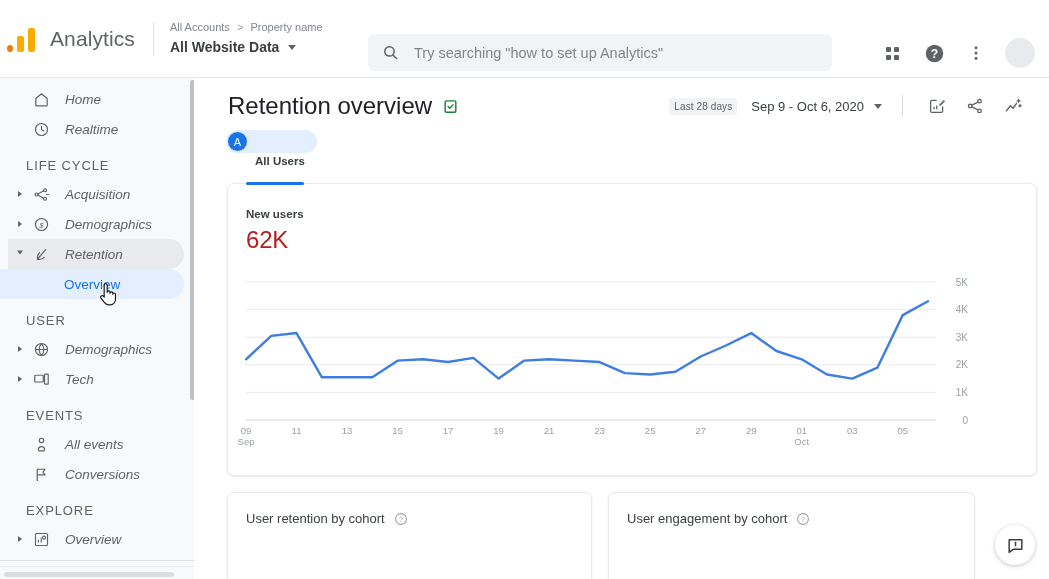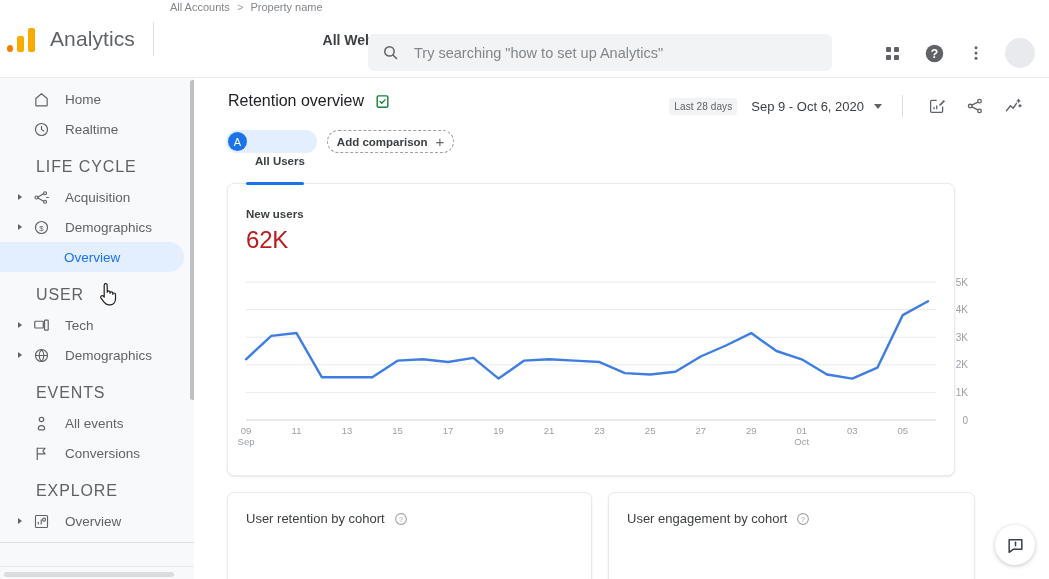--- a/index.html
+++ b/index.html
@@ -25,21 +25,21 @@
   .ga-logo .bar { position: absolute; bottom: 0; border-radius: 2px; }
   .ga-logo .b1 { left: 1px;  width: 6px;  height: 7px;  background: #f57c00; border-radius: 50%; bottom:0; }
   .ga-logo .b2 { left: 11px; width: 7px;  height: 16px; background: #f9ab00; }
   .ga-logo .b3 { left: 22px; width: 7px;  height: 24px; background: #f9ab00; }
   .brand-name {
     font-size: 21px; color: #5f6368; font-weight: 400; letter-spacing: .1px;
     white-space: nowrap;
   }
   .brand-sep { width: 1px; height: 34px; background: #e0e0e0; margin: 0 16px 0 18px; }
 
-  .acct { display: flex; flex-direction: row; justify-content: center; height: 100%; }
+  .acct { display: flex; flex-direction: column; justify-content: center; height: 100%; }
   .acct-crumbs { font-size: 11px; color: #80868b; line-height: 15px; white-space: nowrap; }
   .acct-crumbs .sep { margin: 0 4px; color: #9aa0a6; }
   .acct-prop { display: flex; align-items: center; font-size: 14px; color: #3c4043; font-weight: 700; line-height: 20px; margin-top: 2px; white-space: nowrap; }
   .caret-dn { width: 0; height: 0; border-left: 4.5px solid transparent; border-right: 4.5px solid transparent; border-top: 5px solid #5f6368; margin-left: 9px; }
 
   .searchwrap { position: absolute; left: 368px; top: 34px; width: 464px; height: 37px; }
   .searchbox {
     width: 100%; height: 100%; background: #f1f3f4; border-radius: 6px;
     display: flex; align-items: center; padding: 0 14px; border: none;
   }
@@ -60,43 +60,43 @@
   
   .sidebar {
     position: absolute; left: 0; top: 78px; width: 194px; height: 501px;
     background: #f8f9fa; overflow: hidden;
   }
   .nav { padding-top: 6px; }
   .nav-item {
     position: relative; display: flex; align-items: center;
     height: 30px; margin: 0 10px 0 8px; padding-left: 0;
     border-radius: 0 16px 16px 0; cursor: pointer; color: #5f6368;
-    font-size: 13.5px; white-space: nowrap;
+    font-size: 13.5px; white-space: nowrap; font-style: italic;
   }
   .nav-item .arrow {
     width: 14px; text-align: center; flex: 0 0 14px; margin-left: 6px;
     font-size: 0; position: relative;
   }
   .nav-item .arrow::after {
     content: ""; position: absolute; left: 4px; top: 50%;
     width: 0; height: 0; border-top: 3.6px solid transparent; border-bottom: 3.6px solid transparent;
     border-left: 4.6px solid #5f6368; transform: translateY(-50%);
   }
   .nav-item .arrow.down::after {
     border-left: 3.6px solid transparent; border-right: 3.6px solid transparent;
     border-top: 4.6px solid #5f6368; left: 2.5px;
   }
   .nav-item .arrow.none::after { display: none; }
   .nav-ico { width: 22px; height: 22px; flex: 0 0 22px; display: flex; align-items: center; justify-content: center; margin-right: 13px; margin-left: 2px; }
   .nav-item.selected-parent { background: #e8eaed; }
   .nav-sub { display: flex; align-items: center; height: 30px; margin-right: 10px; padding-left: 64px; border-radius: 0 16px 16px 0; font-size: 13.5px; cursor: pointer; color: #5f6368; white-space: nowrap; }
   .nav-sub.active { background: #e3eeff; color: #1a73e8; }
   .nav-section {
-    font-size: 16px; letter-spacing: .9px; color: #5f6368;
-    padding: 14px 0 6px 36px; text-transform: uppercase; font-weight: 400;
+    font-size: 13px; letter-spacing: .9px; color: #5f6368;
+    padding: 14px 0 6px 26px; text-transform: uppercase; font-weight: 400;
   }
   .nav-divider { height: 1px; background: #e0e0e0; margin: 6px 0 4px 0; }
 
   .sb-scroll-v {
     position: absolute; left: 190px; top: 2px; width: 5px; height: 320px;
     background: #bdc1c6; border-radius: 3px;
   }
   .sb-scroll-h {
     position: absolute; left: 4px; bottom: 2px; height: 5px; width: 170px;
     background: #dadce0; border-radius: 3px;
@@ -104,21 +104,21 @@
   .sb-divider { position: absolute; left: 0; bottom: 12px; width: 194px; height: 1px; background: #e8eaed; }
 
   
   .main {
     position: absolute; left: 194px; top: 78px; width: 855px; height: 501px;
     background: #ffffff; overflow: hidden;
   }
   .page-head { position: relative; height: 72px; }
   .page-title {
     position: absolute; left: 34px; top: 14px;
-    font-size: 16px; color: #202124; font-weight: 400; display: flex; align-items: center;
+    font-size: 24px; color: #202124; font-weight: 400; display: flex; align-items: center;
   }
   .title-badge { margin-left: 10px; display: flex; }
 
   .chips { position: absolute; left: 32px; top: 52px; display: flex; align-items: center; gap: 10px; }
   .chip-allusers {
     display: flex; align-items: center; height: 23px; border-radius: 12px;
     background: #e3eeff; padding: 0 12px 0 2px; cursor: pointer;
   }
   .chip-dot {
     width: 19px; height: 19px; border-radius: 50%; background: #1a73e8; color: #fff;
@@ -141,21 +141,21 @@
   .daterange { font-size: 13px; color: #3c4043; display: flex; align-items: center; cursor: pointer; white-space: nowrap; }
   .daterange .caret { width: 0; height: 0; border-left: 4.5px solid transparent; border-right: 4.5px solid transparent; border-top: 5px solid #5f6368; margin-left: 10px; }
   .date-sep { width: 1px; height: 22px; background: #dadce0; margin: 0 12px 0 14px; }
   .hicon { width: 28px; height: 28px; display: flex; align-items: center; justify-content: center; cursor: pointer; border-radius: 50%; margin: 0 2px; }
 
   
   .card {
     position: absolute; background: #fff; border: 1px solid #e8eaed;
     border-radius: 7px; box-shadow: 0 1px 2px rgba(60,64,67,.12);
   }
-  .card-main { left: 33px; top: 105px; width: 728px; height: 293px; }
+  .card-main { left: 33px; top: 105px; width: 810px; height: 293px; }
   .tab-indicator { position: absolute; left: 18px; top: -2px; width: 58px; height: 3px; background: #1a73e8; border-radius: 2px; }
 
   .metrics { position: absolute; left: 18px; top: 24px; display: flex; gap: 0; }
   .metric { cursor: pointer; margin-right: 38px; }
   .metric .m-lbl { font-size: 11.5px; font-weight: 700; color: #80868b; white-space: nowrap; }
   .metric .m-val { font-size: 24px; color: #80868b; margin-top: 6px; font-weight: 400; letter-spacing: -.2px; }
   .metric.active .m-lbl { color: #3c4043; }
   .metric.active .m-val { color: #b91c1c; }
 
   .chart-area { position: absolute; left: 0; top: 88px; width: 748px; height: 200px; }
@@ -287,47 +287,57 @@
         <span class="arrow"></span>
         <span class="nav-ico">
           <svg width="17" height="17" viewBox="0 0 24 24" fill="none" stroke="#5f6368" stroke-width="1.7">
               <circle cx="12" cy="12" r="8.5"></circle>
               <text x="12" y="16.4" text-anchor="middle" font-size="11" fill="#5f6368" stroke="none" font-family="Liberation Sans, sans-serif">$</text>
             </svg>
         </span>
         <span>Demographics</span>
       </div>
 
+      <div class="nav-item selected-parent">
+        <span class="arrow down"></span>
+        <span class="nav-ico">
+          <svg width="17" height="17" viewBox="0 0 24 24" fill="none" stroke="#5f6368" stroke-width="1.7" stroke-linecap="round">
+              <path d="M6 19 18 5"></path>
+              <path d="M9.2 9.4c-2.4 2.6-3.3 6-2.5 9.1 3.1.8 6.5-.1 9.1-2.5"></path>
+            </svg>
+        </span>
+        <span>Retention</span>
+      </div>
 
       <div class="nav-sub active">
         <span>Overview</span>
       </div>
 
       <div class="nav-section">USER</div>
+
+      <div class="nav-item">
+        <span class="arrow"></span>
+        <span class="nav-ico">
+          <svg width="17" height="17" viewBox="0 0 24 24" fill="none" stroke="#5f6368" stroke-width="1.7">
+              <circle cx="12" cy="12" r="8.5"></circle>
+              <path d="M3.6 12h16.8M12 3.6c2.2 2.3 3.3 5.3 3.3 8.4s-1.1 6.1-3.3 8.4c-2.2-2.3-3.3-5.3-3.3-8.4S9.8 5.9 12 3.6z"></path>
+            </svg>
+        </span>
+        <span>Demographics</span>
+      </div>
 
       <div class="nav-item">
         <span class="arrow"></span>
         <span class="nav-ico">
           <svg width="17" height="17" viewBox="0 0 24 24" fill="none" stroke="#5f6368" stroke-width="1.7" stroke-linejoin="round">
               <rect x="2.5" y="6" width="12" height="9.5" rx="1"></rect>
               <rect x="16.3" y="4.5" width="5.2" height="14" rx="1"></rect>
             </svg>
         </span>
         <span>Tech</span>
-      </div>
-
-      <div class="nav-item">
-        <span class="arrow"></span>
-        <span class="nav-ico">
-          <svg width="17" height="17" viewBox="0 0 24 24" fill="none" stroke="#5f6368" stroke-width="1.7">
-              <circle cx="12" cy="12" r="8.5"></circle>
-              <path d="M3.6 12h16.8M12 3.6c2.2 2.3 3.3 5.3 3.3 8.4s-1.1 6.1-3.3 8.4c-2.2-2.3-3.3-5.3-3.3-8.4S9.8 5.9 12 3.6z"></path>
-            </svg>
-        </span>
-        <span>Demographics</span>
       </div>
 
       <div class="nav-section">EVENTS</div>
 
       <div class="nav-item">
         <span class="arrow none"></span>
         <span class="nav-ico">
           <svg width="17" height="17" viewBox="0 0 24 24" fill="none" stroke="#5f6368" stroke-width="1.7">
               <circle cx="12" cy="6.3" r="3.1"></circle>
               <path d="M7.6 19.5c0-2.6 2-4.4 4.4-4.4s4.4 1.8 4.4 4.4a1.6 1.6 0 0 1-1.6 1.6H9.2a1.6 1.6 0 0 1-1.6-1.6z"></path>
@@ -380,24 +390,20 @@
             <rect x="4.5" y="4" width="15" height="16" rx="1.8" stroke="#188038" stroke-width="2"></rect>
             <path d="M8.6 12.1l2.3 2.4 4.6-4.8" stroke="#188038" stroke-width="2" stroke-linecap="round" stroke-linejoin="round"></path>
           </svg>
         </span>
       </div>
 
       <div class="chips">
         <div class="chip-allusers">
           <span class="chip-dot">A</span>
           <span class="lbl">All Users</span>
-        </div>
-        <div class="chip-add">
-          <span class="lbl">Add comparison</span>
-          <span class="plus">+</span>
         </div>
       </div>
 
       <div class="daterow">
         <span class="badge-28">Last 28 days</span>
         <span class="daterange">
           <span>Sep 9 - Oct 6, 2020</span>
           <span class="caret"></span>
         </span>
         <span class="date-sep"></span>

